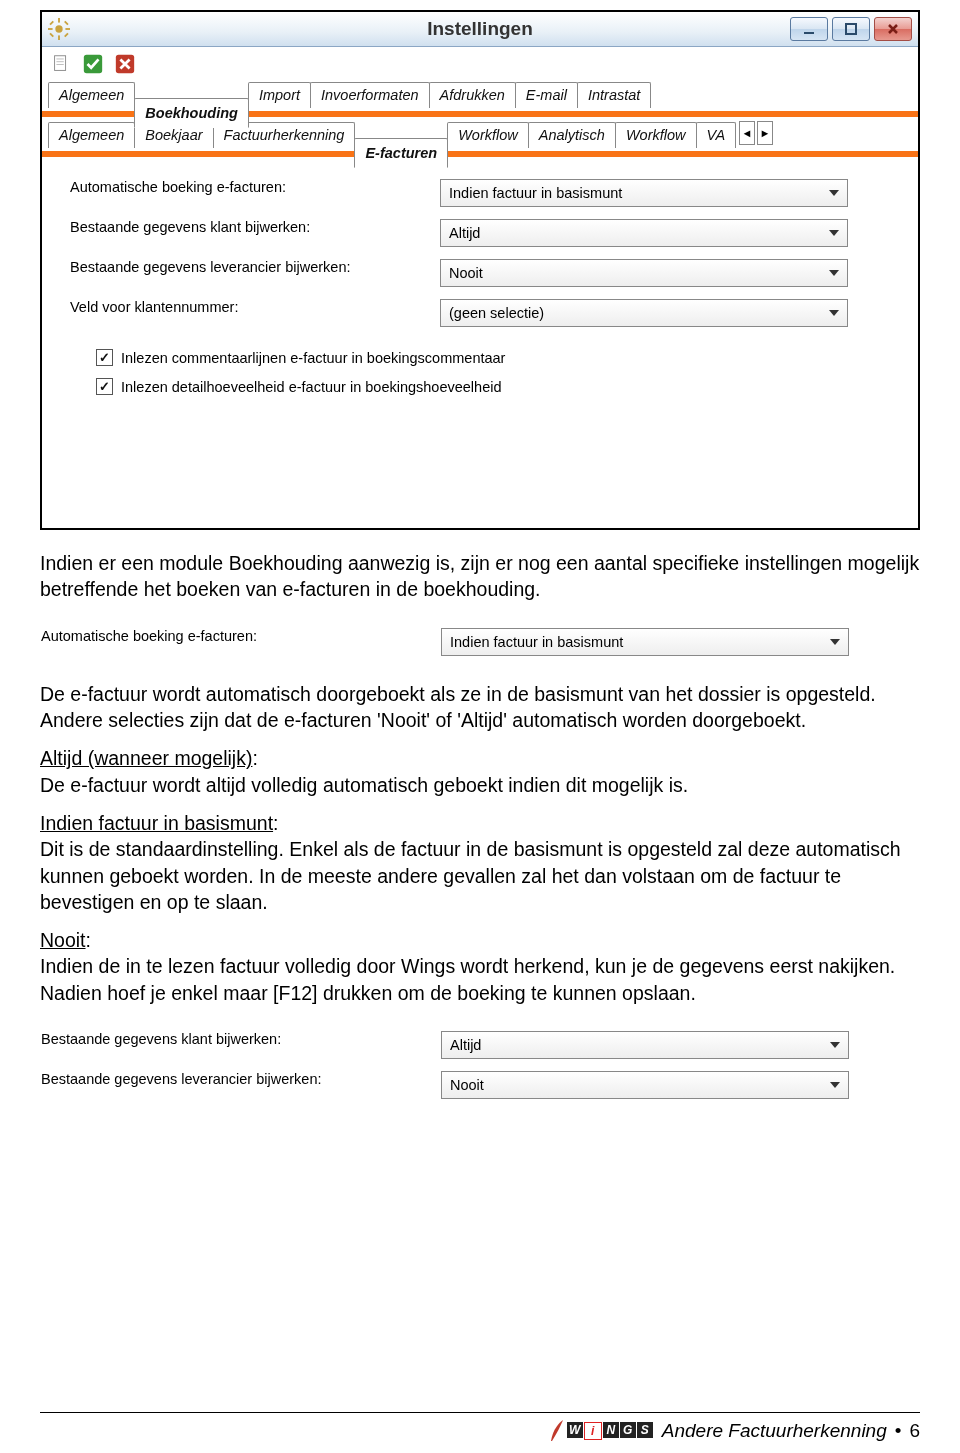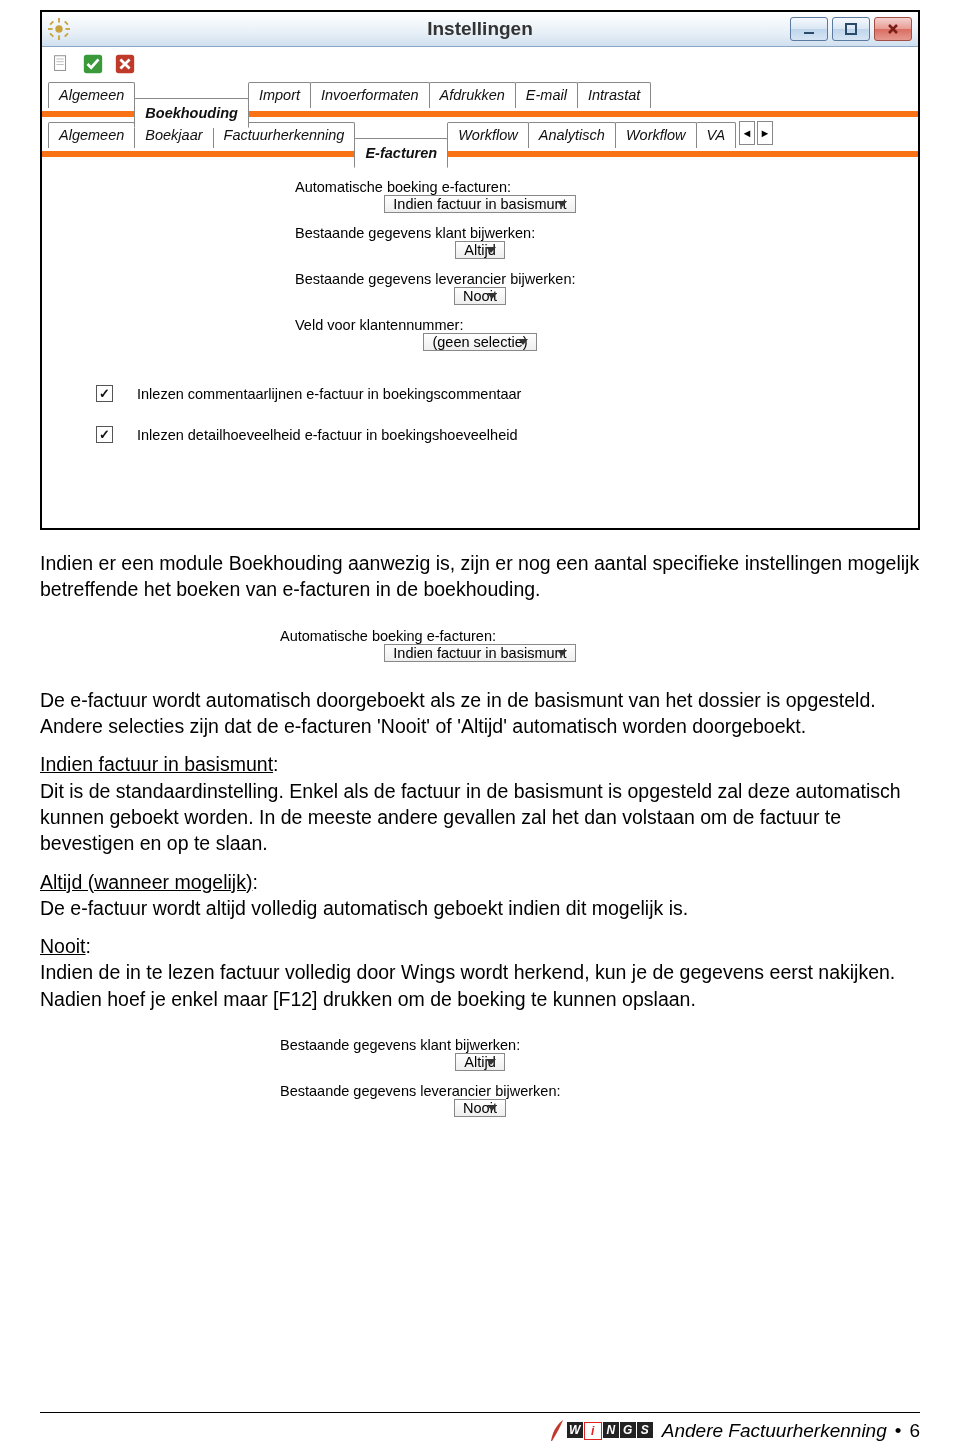--- a/index.html
+++ b/index.html
@@ -16,25 +16,25 @@
 .tbtn { width:28px; height:26px; border:1px solid #fff; background:#fff; display:flex; align-items:center; justify-content:center; }
 .tbtn svg{width:22px;height:22px}
 .tabs-row { display:flex; align-items:flex-start; height:30px; padding:0 6px; background:#fff; position:relative; border-bottom:6px solid #f97316;font-style:italic; }
 .tabs-row.sub { margin-top:0; }
 .tab { padding:4px 10px 5px; border:1px solid #888; border-bottom:none; margin-right:-1px; font-size:14.5px; color:#111; background:#fff; border-top-left-radius:2px; border-top-right-radius:2px; cursor:default; position:relative; bottom:-1px;}
 .tab.active { font-weight:bold; background:#fff; z-index:2; padding-top:6px; padding-bottom:6px; bottom:-1px; border-bottom:1px solid #fff;margin-top:16px;}
 .tab.cut{}
 .scroll-arrows{display:flex;gap:2px;margin-left:4px;align-items:center}
 .scroll-arrow{width:14px;height:22px;display:flex;align-items:center;justify-content:center;border:1px solid #888;background:#fff;font-size:11px}
 .panel { min-height:325px; padding:16px 8px 30px; border-top:none; }
-.form-row { display:flex; align-items:center; padding:6px 20px; font-size:14.5px;flex-direction:column; }
+.form-row { display:flex; align-items:flex-start; padding:6px 20px; font-size:14.5px; }
 .form-row .lbl { width:370px; }
 .form-row .select { flex:1; max-width:390px; height:26px; border:1px solid #888; background:linear-gradient(#fff,#eee); display:flex; align-items:center; padding:0 8px; position:relative; font-size:14.5px; }
 .form-row .select:after { content:""; position:absolute; right:8px; top:50%; width:0; height:0; border-left:5px solid transparent; border-right:5px solid transparent; border-top:6px solid #333; transform:translateY(-50%); }
-.check-row { display:flex; align-items:center; padding:4px 46px; font-size:14.5px; margin-top:16px;gap:16px;}
+.check-row { display:flex; align-items:center; padding:4px 46px; font-size:14.5px; margin-top:4px;}
 .checkbox { width:15px; height:15px; border:1px solid #555; margin-right:8px; display:flex; align-items:center; justify-content:center; }
 .checkbox.checked:before { content:"✓"; font-size:13px; line-height:13px; font-weight:bold; color:#111; }
 .body-text { font-size:19.5px; line-height:1.35; margin:12px 0; }
 .body-text u{text-decoration:underline}
 .inline-shot { border:1px solid transparent; padding:6px 0 6px ; margin:10px 0; }
 .inline-shot .form-row{padding:6px 0}
 .inline-shot .form-row .lbl{width:400px;font-size:14.5px}
 .inline-shot .select{max-width:390px;}
 .footer { position:absolute; bottom:20px; left:40px; right:40px; }
 .footer-line { border-top:1.5px solid #000; height:0; margin-bottom:6px;}
@@ -168,27 +168,27 @@
   <div class="inline-shot">
     <div class="form-row">
       <div class="lbl">Automatische boeking e-facturen:</div>
       <div class="select">Indien factuur in basismunt</div>
     </div>
   </div>
 
   <div class="body-text">De e-factuur wordt automatisch doorgeboekt als ze in de basismunt van het dossier is opgesteld. Andere selecties zijn dat de e-facturen 'Nooit' of 'Altijd' automatisch worden doorgeboekt.</div>
 
   <div class="body-text">
+    <u>Altijd (wanneer mogelijk)</u>:<br>
+    <span>De e-factuur wordt altijd volledig automatisch geboekt indien dit mogelijk is.</span>
+  </div>
+
+  <div class="body-text">
     <u>Indien factuur in basismunt</u>:<br>
     <span>Dit is de standaardinstelling. Enkel als de factuur in de basismunt is opgesteld zal deze automatisch kunnen geboekt worden. In de meeste andere gevallen zal het dan volstaan om de factuur te bevestigen en op te slaan.</span>
-  </div>
-
-  <div class="body-text">
-    <u>Altijd (wanneer mogelijk)</u>:<br>
-    <span>De e-factuur wordt altijd volledig automatisch geboekt indien dit mogelijk is.</span>
   </div>
 
   <div class="body-text">
     <u>Nooit</u>:<br>
     <span>Indien de in te lezen factuur volledig door Wings wordt herkend, kun je de gegevens eerst nakijken. Nadien hoef je enkel maar [F12] drukken om de boeking te kunnen opslaan.</span>
   </div>
 
   <div class="inline-shot">
     <div class="form-row">
       <div class="lbl">Bestaande gegevens klant bijwerken:</div>

